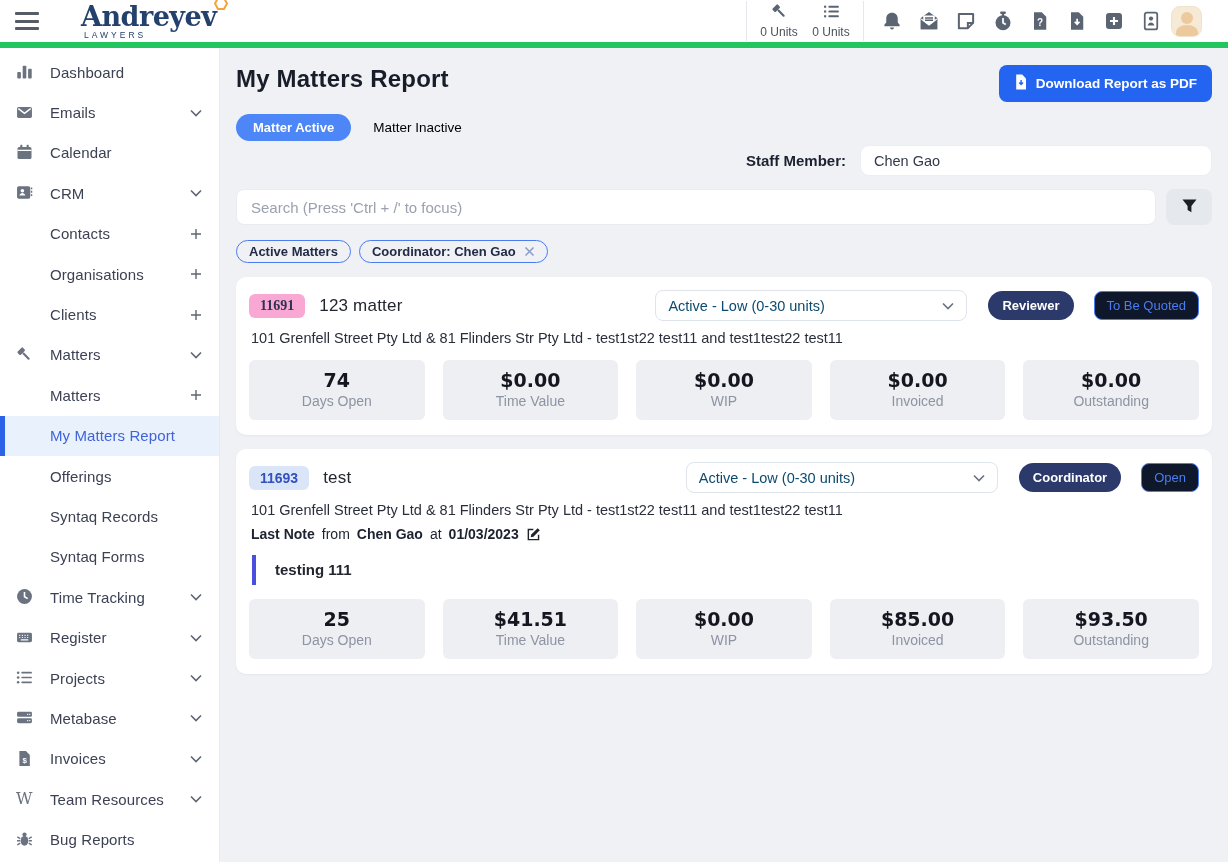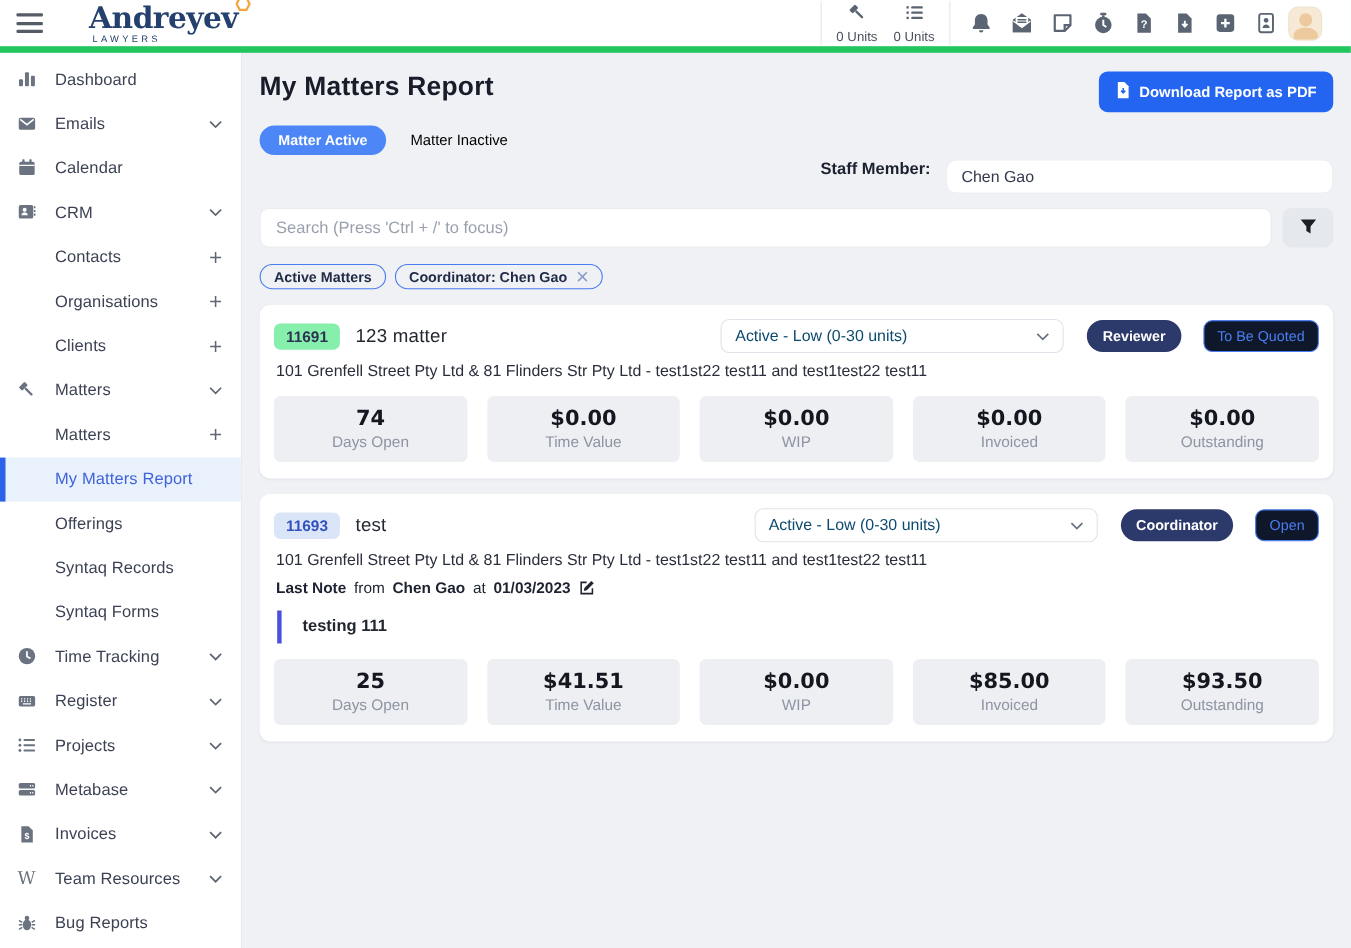--- a/index.html
+++ b/index.html
@@ -58,21 +58,21 @@
   .dl-btn { background:#2364f0; color:#fff; border:none; border-radius:8px;
     font-size:13.5px; font-weight:bold; padding:9px 15px; display:flex; align-items:center;
     gap:8px; cursor:pointer; font-family:inherit; }
   .dl-btn svg { width:14px; height:16px; }
 
   .tabs-row { display:flex; align-items:center; margin-top:12px; gap:22px; }
   .tab-pill { background:#4c86f7; color:#fff; font-size:13px; font-weight:bold;
     border-radius:15px; padding:6px 17px; cursor:pointer; }
   .tab-plain { color:#000000; font-size:13.5px; cursor:pointer; }
 
-  .staff-row { display:flex; justify-content:flex-end; margin-top:4px; gap:14px; }
+  .staff-row { display:flex; align-items:center; justify-content:flex-end; margin-top:4px; gap:14px; }
   .staff-label { font-size:15px; font-weight:bold; color:#1c2130; }
   .staff-input { width:352px; height:31px; background:#fff; border:1px solid #eceef2;
     border-radius:9px; padding:0 13px; font-size:14.5px; color:#33394a; font-family:inherit; }
 
   .search-row { display:flex; align-items:center; margin-top:13px; gap:10px; }
   .search-input { flex:1; height:36px; background:#fff; border:1px solid #e9ebef;
     border-radius:8px; padding:0 14px; font-size:15px; color:#394050; font-family:inherit; }
   .search-input::placeholder { color:#9aa1ae; }
   .filter-btn { width:46px; height:36px; background:#e5e8ed; border:none; border-radius:8px;
     display:flex; align-items:center; justify-content:center; cursor:pointer; }
@@ -83,21 +83,21 @@
     border-radius:999px; padding:3px 12px; font-size:13px; font-weight:bold;
     color:#222b46; background:transparent; cursor:default; }
   .chip .chip-x { width:11px; height:11px; color:#8b9ccc; cursor:pointer; }
   .chip .chip-x svg { width:11px; height:11px; display:block; }
 
   
   .card { background:#fff; border-radius:10px; margin-top:14px; padding:13px 13px 15px 13px;
     box-shadow:0 1px 2px rgba(30,40,70,.05); }
   .card-head { display:flex; align-items:center; }
   .mid-badge { font-size:14px; font-weight:bold; border-radius:6px; padding:4px 11px; }
-  .mid-badge.yellow { background:#86efac; color:#2c3252; }
+  .mid-badge.yellow { background:#f9a8d4; color:#2c3252;font-family:Liberation Serif, serif; }
   .mid-badge.blue { background:#dbe5f8; color:#3351bd; }
   .m-title { font-size:17px; color:#22262f; margin-left:14px; letter-spacing:.2px; }
   .head-spacer { flex:1; }
   .status-select { width:312px; height:31px; border:1px solid #dfe3ea; border-radius:8px;
     background:#fff; display:flex; align-items:center; padding:0 12px; cursor:pointer; }
   .status-select .sel-text { flex:1; font-size:14.5px; color:#0c4a6e; }
   .status-select .sel-chev { color:#6a7280; display:flex; }
   .status-select .sel-chev svg { width:12px; height:12px; }
   .role-badge { background:#2c3a6b; color:#fff; font-size:13px; font-weight:bold;
     border-radius:999px; padding:7px 14px; margin-left:21px; cursor:default; }

